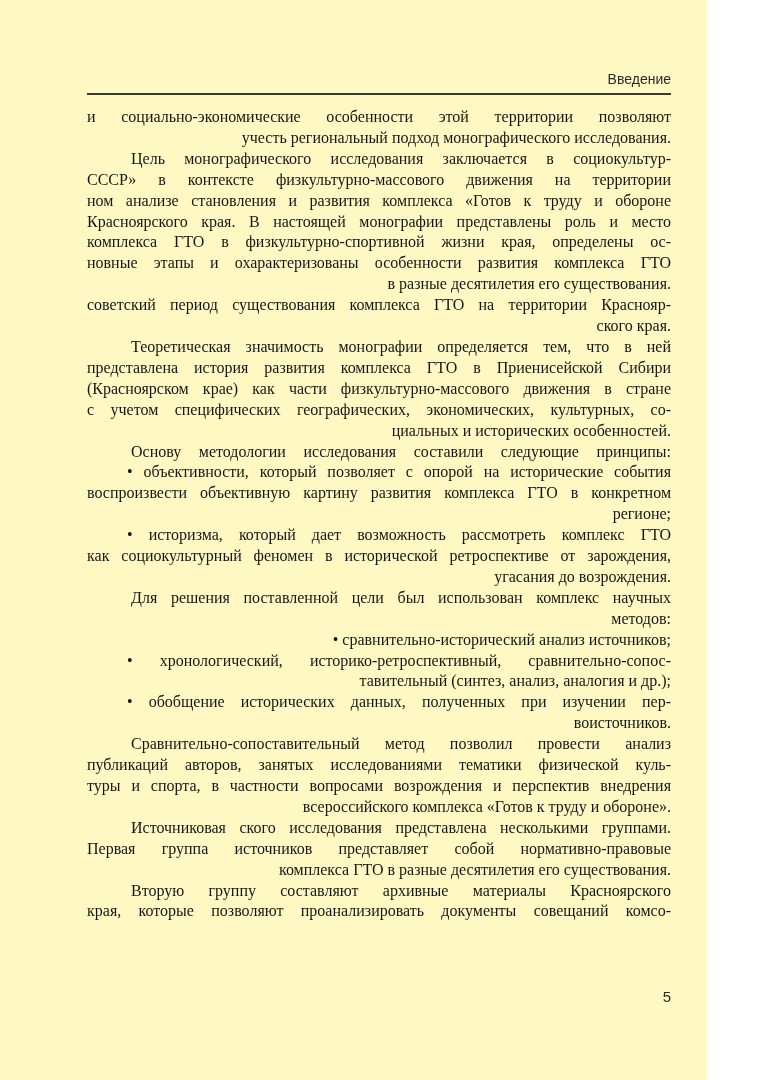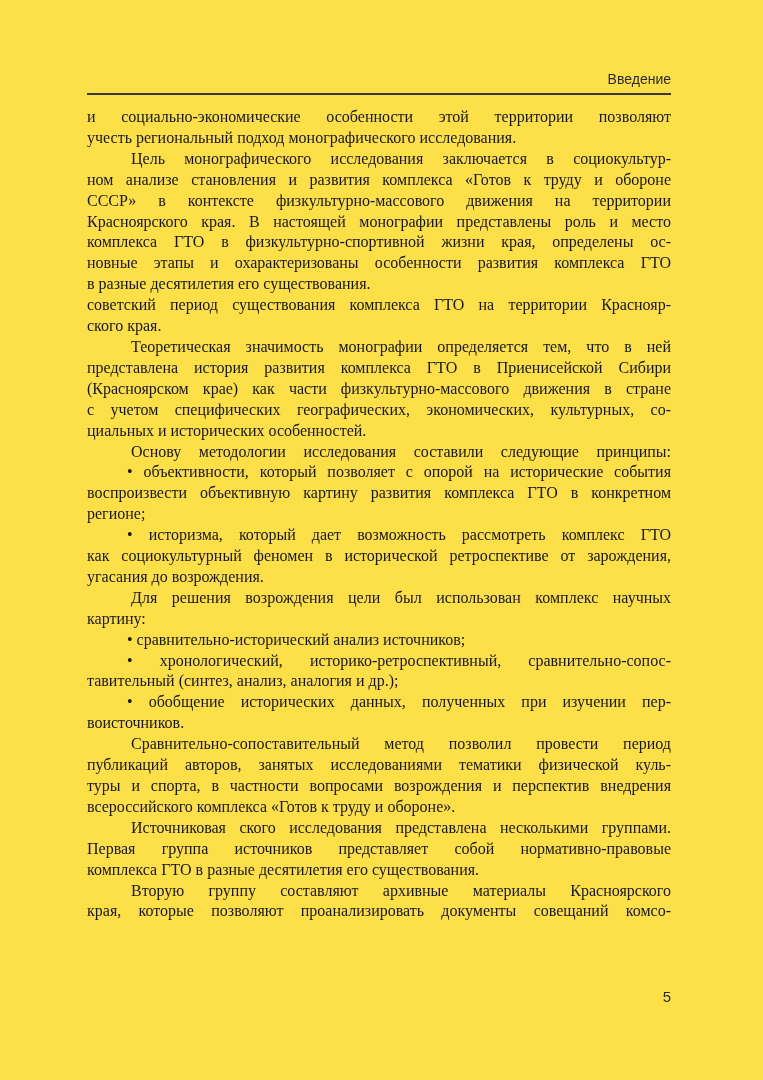--- a/index.html
+++ b/index.html
@@ -2,23 +2,23 @@
 <html lang="ru"><head>
 <meta charset="utf-8">
 <style>
   html, body {
     margin: 0;
     padding: 0;
     background: #ffffff;
   }
   .book-page {
     position: relative;
-    width: 763px;
+    width: 707px;
     height: 1080px;
-    background: #fde047;
+    background: #fef9c3;
     overflow: hidden;
     color: #161616;
   }
   .content {
     position: absolute;
     left: 87px;
     top: 0;
     width: 584px;
   }
   .running-header {
@@ -36,21 +36,21 @@
   }
   .page-body {
     margin-top: 12px;
     font-family: "Liberation Serif", serif;
     font-size: 16px;
     line-height: 20.9px;
     color: #161616;
   }
   .para { margin: 0; padding: 0; }
   .line {
-    text-align: left;
+    text-align: right;
     text-justify: inter-word;
   }
   .line.fill {
     text-align: justify;
     text-align-last: justify;
   }
   .line.indent { text-indent: 44px; }
   .para.bullet .line.indent { text-indent: 40px; }
   .page-number {
     position: absolute;
@@ -73,22 +73,22 @@
       <span>Введение</span>
     </div>
     <div class="header-rule"></div>
     <div class="page-body">
         <div class="para">
           <div class="line fill">и социально-экономические особенности этой территории позволяют</div>
           <div class="line">учесть региональный подход монографического исследования.</div>
         </div>
         <div class="para">
           <div class="line indent fill">Цель монографического исследования заключается в социокультур-</div>
+          <div class="line fill">СССР» в контексте физкультурно-массового движения на территории</div>
           <div class="line fill">ном анализе становления и развития комплекса «Готов к труду и обороне</div>
-          <div class="line fill">СССР» в контексте физкультурно-массового движения на территории</div>
           <div class="line fill">Красноярского края. В настоящей монографии представлены роль и место</div>
           <div class="line fill">комплекса ГТО в физкультурно-спортивной жизни края, определены ос-</div>
           <div class="line fill">новные этапы и охарактеризованы особенности развития комплекса ГТО</div>
           <div class="line">в разные десятилетия его существования.</div>
         </div>
         <div class="para">
           <div class="line fill">советский период существования комплекса ГТО на территории Краснояр-</div>
           <div class="line">ского края.</div>
         </div>
         <div class="para">
@@ -105,36 +105,36 @@
           <div class="line indent fill">• объективности, который позволяет с опорой на исторические события</div>
           <div class="line fill">воспроизвести объективную картину развития комплекса ГТО в конкретном</div>
           <div class="line">регионе;</div>
         </div>
         <div class="para bullet">
           <div class="line indent fill">• историзма, который дает возможность рассмотреть комплекс ГТО</div>
           <div class="line fill">как социокультурный феномен в исторической ретроспективе от зарождения,</div>
           <div class="line">угасания до возрождения.</div>
         </div>
         <div class="para">
-          <div class="line indent fill">Для решения возрождения цели был использован комплекс научных</div>
-          <div class="line">картину:</div>
+          <div class="line indent fill">Для решения поставленной цели был использован комплекс научных</div>
+          <div class="line">методов:</div>
         </div>
         <div class="para bullet">
           <div class="line indent">• сравнительно-исторический анализ источников;</div>
         </div>
         <div class="para bullet">
           <div class="line indent fill">• хронологический, историко-ретроспективный, сравнительно-сопос-</div>
           <div class="line">тавительный (синтез, анализ, аналогия и др.);</div>
         </div>
         <div class="para bullet">
           <div class="line indent fill">• обобщение исторических данных, полученных при изучении пер-</div>
           <div class="line">воисточников.</div>
         </div>
         <div class="para">
-          <div class="line indent fill">Сравнительно-сопоставительный метод позволил провести период</div>
+          <div class="line indent fill">Сравнительно-сопоставительный метод позволил провести анализ</div>
           <div class="line fill">публикаций авторов, занятых исследованиями тематики физической куль-</div>
           <div class="line fill">туры и спорта, в частности вопросами возрождения и перспектив внедрения</div>
           <div class="line">всероссийского комплекса «Готов к труду и обороне».</div>
         </div>
         <div class="para">
           <div class="line indent fill">Источниковая ского исследования представлена несколькими группами.</div>
           <div class="line fill">Первая группа источников представляет собой нормативно-правовые</div>
           <div class="line">комплекса ГТО в разные десятилетия его существования.</div>
         </div>
         <div class="para">

